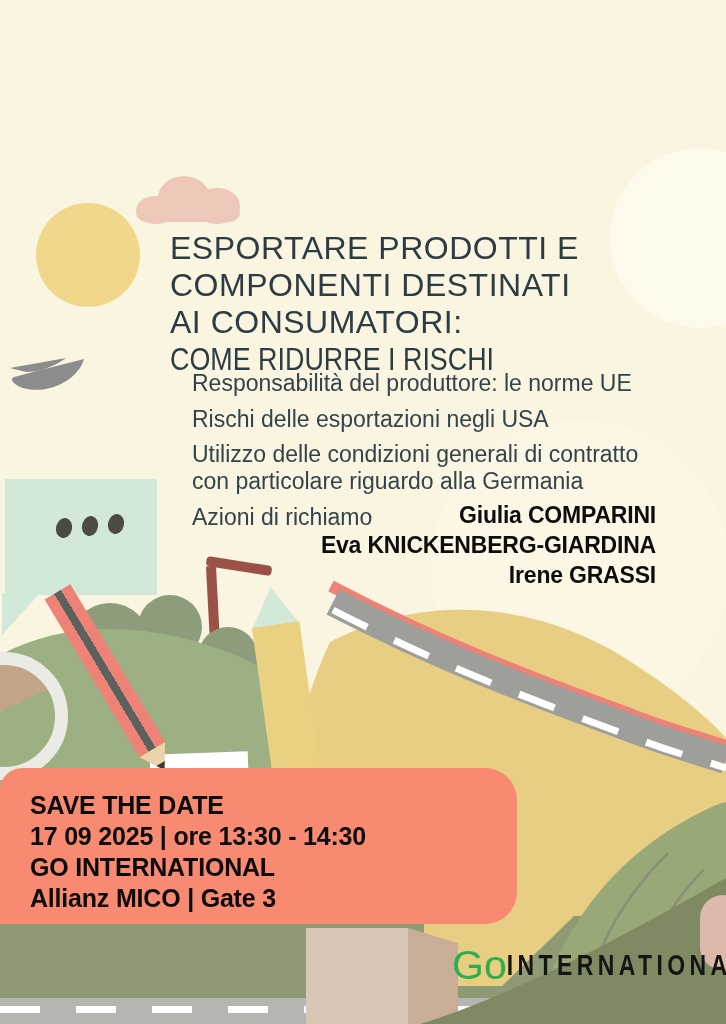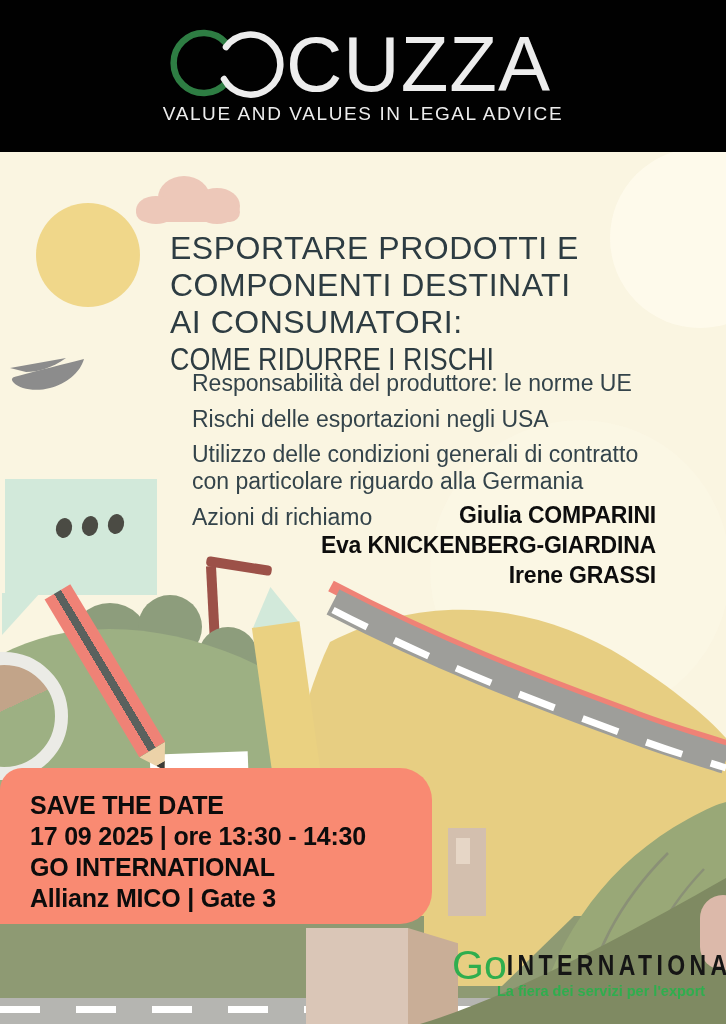--- a/index.html
+++ b/index.html
@@ -76,44 +76,36 @@
   
   .title{left:170px;top:230px;width:520px;color:var(--title-color);font-weight:400;
     font-size:32px;line-height:37px;letter-spacing:.5px;z-index:15;}
   .title .l4{display:inline-block;font-size:32px;letter-spacing:0;transform:scaleX(.84);transform-origin:left;}
   .topics{left:172px;top:370px;width:505px;color:var(--body-color);font-size:23px;line-height:1.16;z-index:15;}
   .topics div{margin-bottom:9px;margin-left:20px;}
   .speakers{right:70px;top:500px;width:400px;text-align:right;z-index:15;color:var(--name-color);}
   .speakers .rel{font-size:23px;font-weight:400;color:#1a1a1a;margin-bottom:6px;}
   .speakers .nm{font-size:23px;font-weight:700;line-height:30px;letter-spacing:-.2px;}
 
-  .savebox{left:0;top:768px;width:432px;height:156px;background:var(--save-box-bg);
+  .savebox{left:0;top:768px;width:517px;height:156px;background:var(--save-box-bg);
     border-radius:22px 32px 32px 0;z-index:20;padding:22px 0 0 30px;color:var(--save-box-text);
     font-weight:700;font-size:25px;line-height:31px;letter-spacing:-.2px;}
 
   .gologo{left:452px;top:950px;width:262px;z-index:21;}
   .gologo .row{display:flex;align-items:flex-end;}
   .gologo .go{color:var(--footer-green);font-size:41px;font-weight:400;line-height:30px;letter-spacing:0;}
   .gologo .intl{display:inline-block;color:#151515;font-size:23px;font-weight:700;letter-spacing:4.4px;
     transform:scaleY(1.32);transform-origin:bottom;line-height:24px;}
   .gologo .ftag{margin-left:45px;margin-top:3px;color:var(--footer-green);font-size:14.5px;font-weight:700;}
 </style>
 </head>
 <body>
 
 <div class="poster">
 
-  <div class="hdr">
-    <svg width="390" height="72" viewBox="0 0 390 72" aria-hidden="true">
-      <path d="M58,16 A30,30 0 1 0 58,56" fill="none" stroke="#2e7d43" stroke-width="6.5" stroke-linecap="round"></path>
-      <path d="M56,52 A30,30 0 1 0 58,20" fill="none" stroke="#ededed" stroke-width="6.5" stroke-linecap="round"></path>
-      <text x="118" y="64" fill="#ededed" font-family="Liberation Sans, sans-serif" font-size="78" font-weight="400" letter-spacing="1">CUZZA</text>
-    </svg>
-    <div class="tagline">VALUE AND VALUES IN LEGAL ADVICE</div>
-  </div>
 
   <div class="abs faint" style="left:610px;top:148px;width:180px;height:180px;z-index:1;"></div>
   <div class="abs faint" style="left:430px;top:420px;width:300px;height:300px;opacity:.35;z-index:1;"></div>
   <div class="abs sun"></div>
   <div class="abs cloud">
     <i style="left:22px;top:0;width:52px;height:44px;"></i>
     <i style="left:58px;top:12px;width:46px;height:36px;"></i>
     <i style="left:0;top:20px;width:40px;height:28px;"></i>
     <i style="left:0;top:26px;width:104px;height:20px;border-radius:10px;"></i>
   </div>
@@ -215,16 +207,15 @@
     <div>17 09 2025 | ore 13:30 - 14:30</div>
     <div>GO INTERNATIONAL</div>
     <div>Allianz MICO | Gate 3</div>
   </div>
 
   <div class="abs gologo">
     <div class="row">
       <span class="go">Go</span>
       <span class="intl">INTERNATIONAL</span>
     </div>
-    <div class="ftag">La fiera dei servizi per l'export</div>
   </div>
 
 </div>
 
 </body></html>

